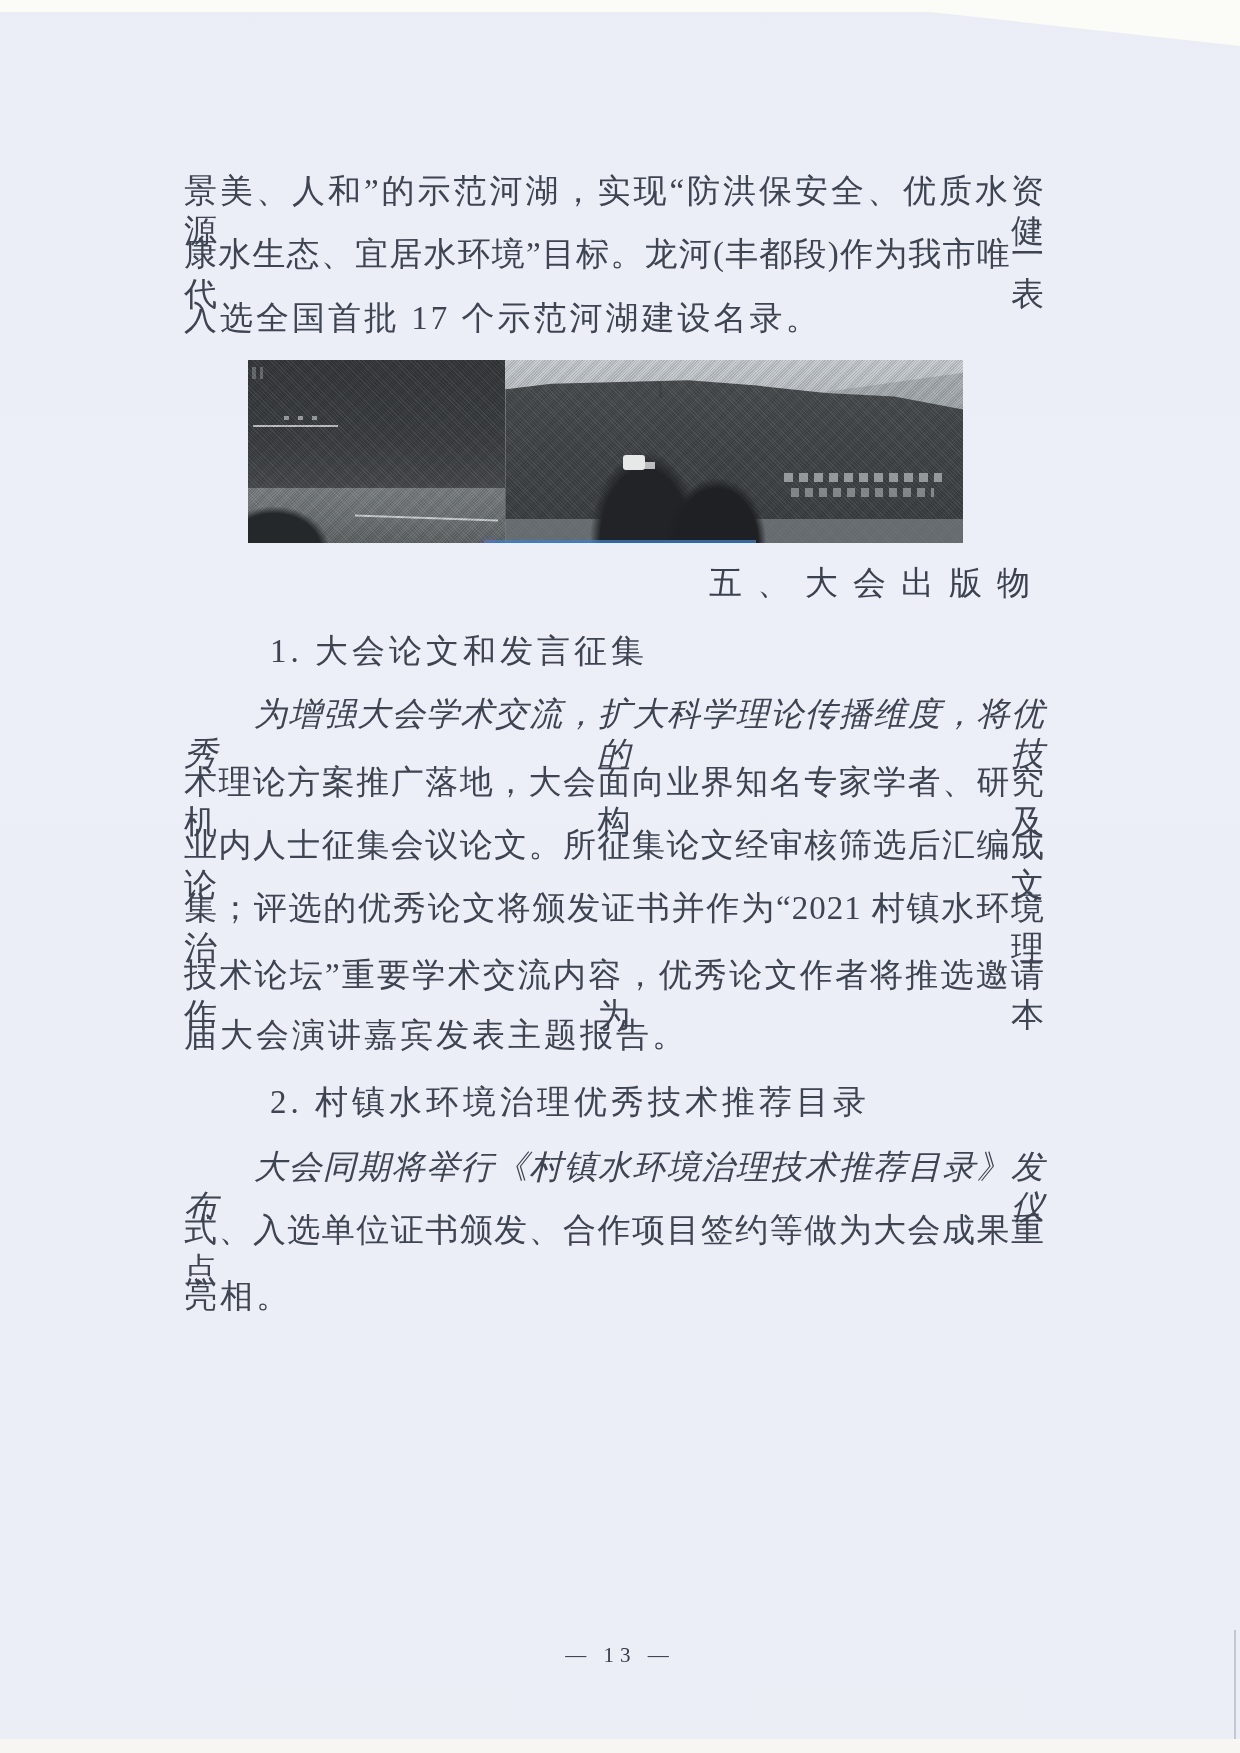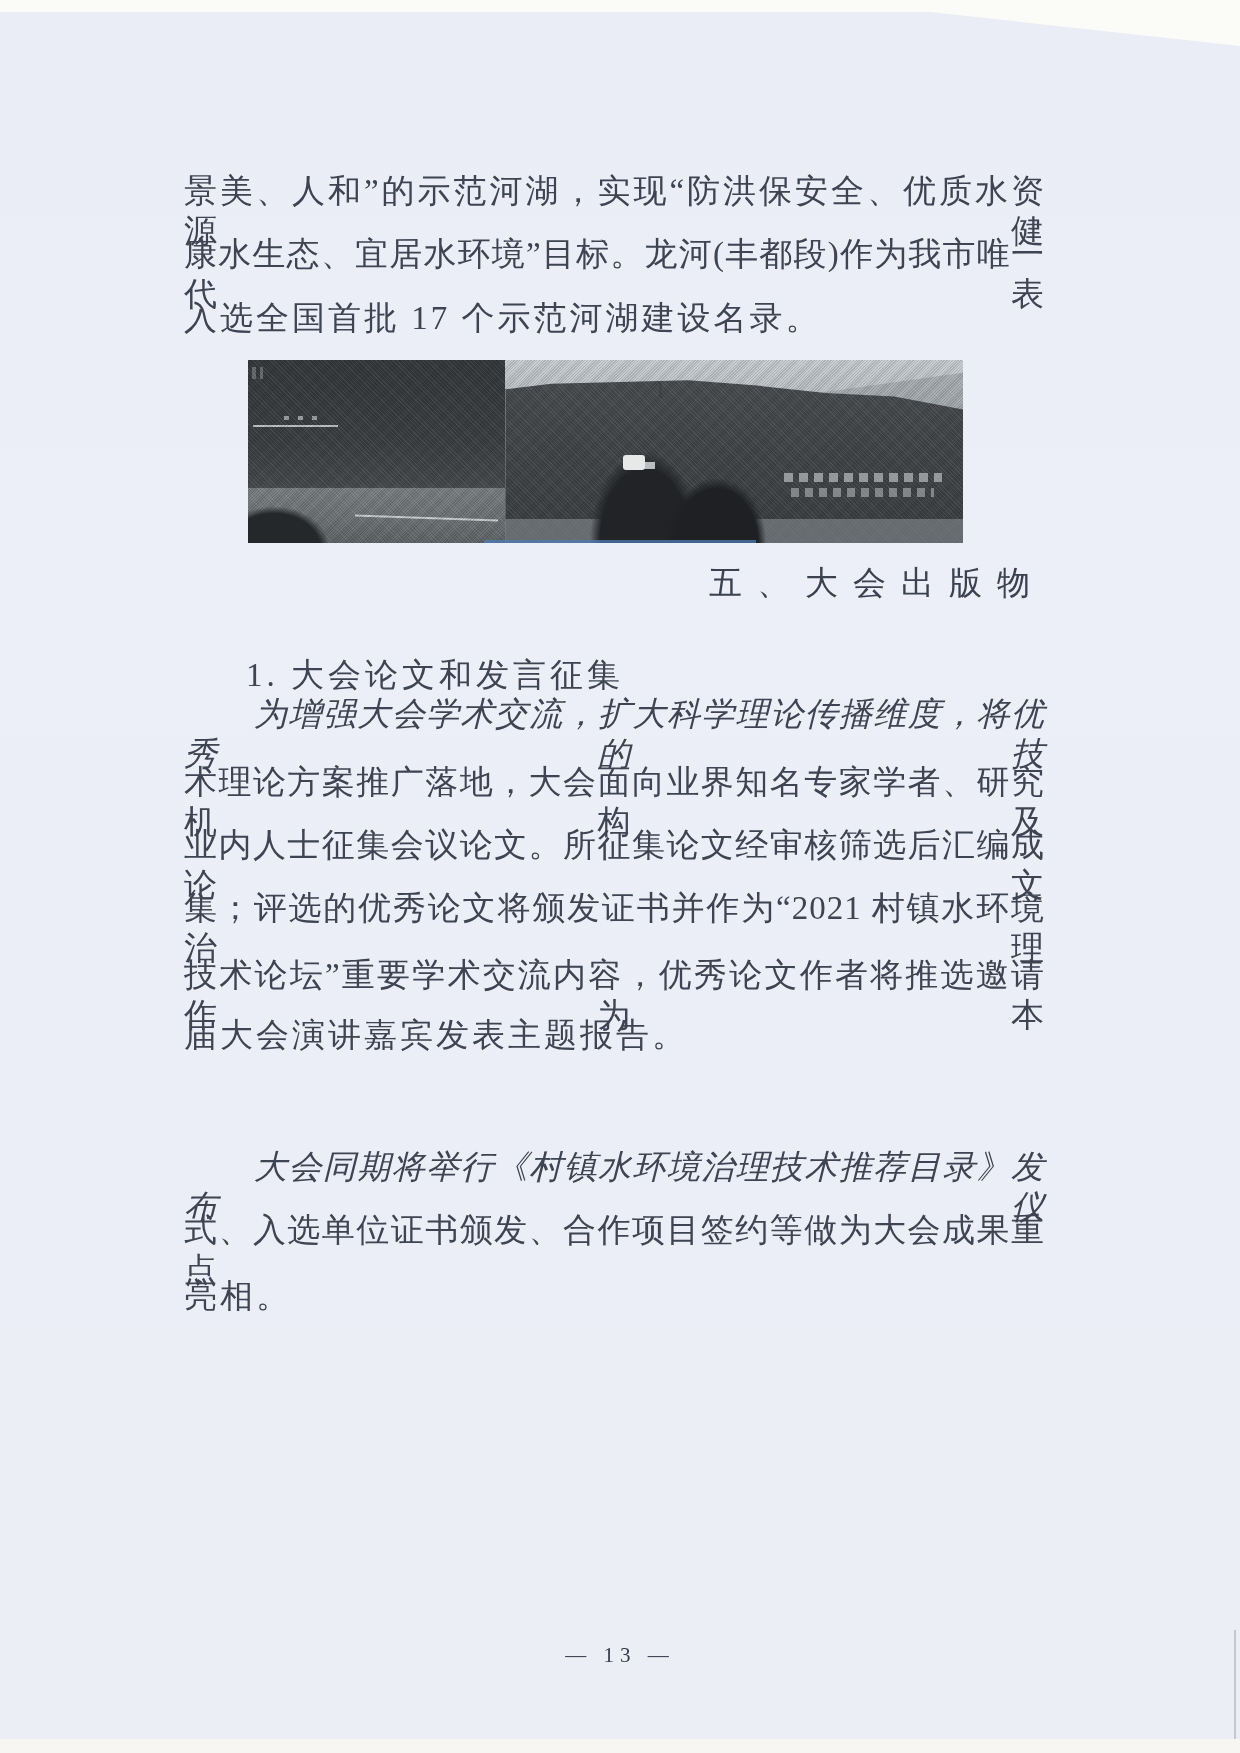--- a/index.html
+++ b/index.html
@@ -39,21 +39,21 @@
   .line{
     position:absolute;left:184px;width:861px;height:40px;line-height:40px;
     font-size:33px;color:var(--ink);
     letter-spacing:1px;white-space:nowrap;
   }
   .justify{
     white-space:normal;
     text-align:justify;text-align-last:justify;
   }
   .indent{text-indent:70px;font-style:italic;}
-  .list-line{left:246px;width:791px;letter-spacing:4px;margin-top:24px;}
+  .list-line{left:270px;width:791px;letter-spacing:4px;}
   .heading{left:255px;width:790px;letter-spacing:15px;color:#3b414f;text-align:right;}
   .footer-line{
     position:absolute;left:0;top:1638px;width:1240px;height:34px;line-height:34px;
     text-align:center;font-size:21px;color:#363c49;letter-spacing:6px;
   }
   
   .photo{
     position:absolute;left:248px;top:360px;width:715px;height:183px;
     overflow:hidden;background:#3c3f42;
   }
@@ -184,20 +184,21 @@
   <div class="line heading" style="top:563px">五、大会出版物</div>
   <div class="line list-line" style="top:631px">1. 大会论文和发言征集</div>
 
   <div class="line justify indent" style="top:694px">为增强大会学术交流，扩大科学理论传播维度，将优秀的技</div>
   <div class="line justify" style="top:762px">术理论方案推广落地，大会面向业界知名专家学者、研究机构及</div>
   <div class="line justify" style="top:825px">业内人士征集会议论文。所征集论文经审核筛选后汇编成论文</div>
   <div class="line justify" style="top:888px">集；评选的优秀论文将颁发证书并作为“2021 村镇水环境治理</div>
   <div class="line justify" style="top:955px">技术论坛”重要学术交流内容，优秀论文作者将推选邀请作为本</div>
   <div class="line" style="top:1015px;letter-spacing:3px">届大会演讲嘉宾发表主题报告。</div>
 
+  <div class="line list-line" style="top:1082px">2. 村镇水环境治理优秀技术推荐目录</div>
 
   <div class="line justify indent" style="top:1147px">大会同期将举行《村镇水环境治理技术推荐目录》发布仪</div>
   <div class="line justify" style="top:1210px">式、入选单位证书颁发、合作项目签约等做为大会成果重点</div>
   <div class="line" style="top:1276px;letter-spacing:3px">亮相。</div>
 
   <div class="footer-line">— 13 —</div>
 
   <div class="scan-right-edge"></div>
   <div class="scan-bottom-edge"></div>
 </div>

